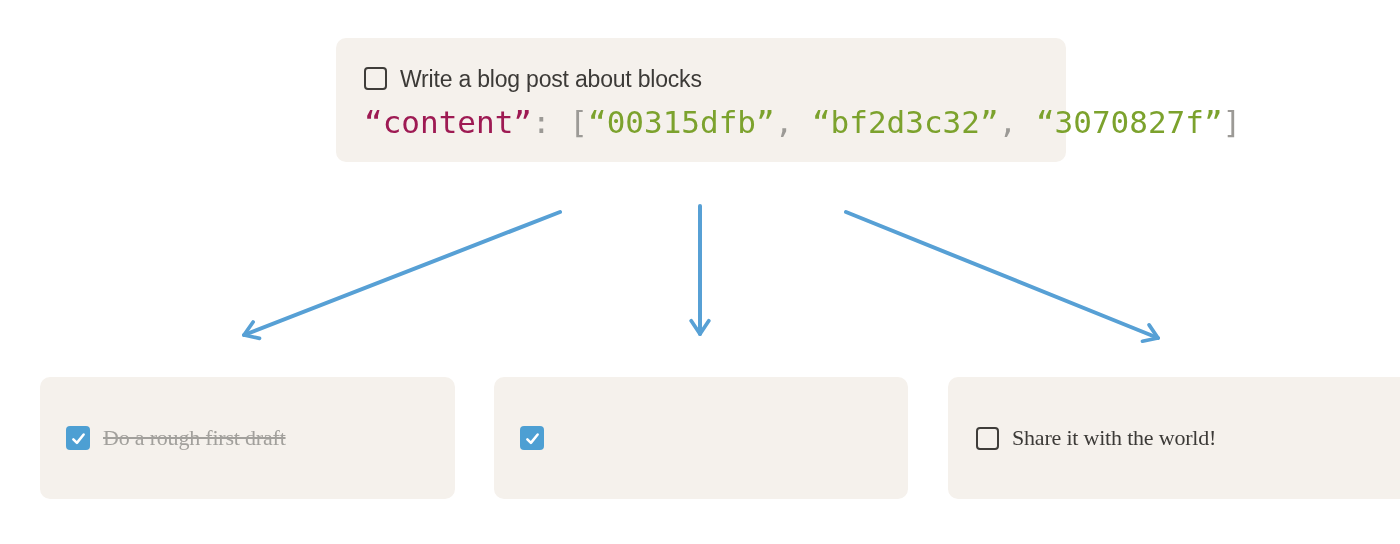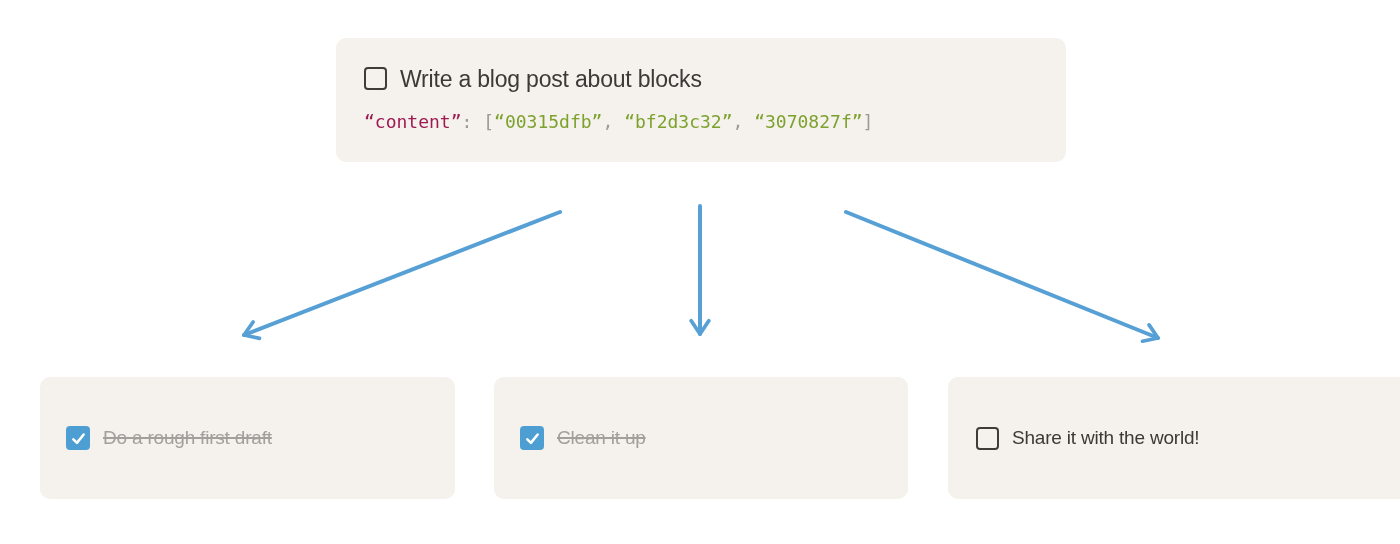--- a/index.html
+++ b/index.html
@@ -45,30 +45,30 @@
   }
   .checkbox .check{display:none;width:19px;height:19px;}
   .checkbox.checked{border:none;background:var(--checkbox-checked);width:24px;height:24px;flex-basis:24px;}
   .checkbox.checked .check{display:block;}
   .check polyline{fill:none;stroke:#ffffff;stroke-width:3.2;stroke-linecap:round;stroke-linejoin:round;}
 
   .task-label{
     font-size:23px;line-height:30px;color:var(--text-dark);
     letter-spacing:-0.2px;white-space:nowrap;
   }
-  .card.child .task-label{font-size:19px;}
+  .card.child .task-label{font-size:22px;font-family:Liberation Serif, serif;}
   .task-row.done .task-label{
     color:var(--text-done);
     text-decoration:line-through;
     text-decoration-thickness:2px;
   }
 
   .code-row{
     font-family:"DejaVu Sans Mono",monospace;
-    font-size:18px;line-height:30px;white-space:nowrap;
+    font-size:31px;line-height:30px;white-space:nowrap;
   }
   .code-key{color:var(--code-key);}
   .code-punct{color:var(--code-punct);}
   .code-str{color:var(--code-string);}
 
   .arrows{position:absolute;left:0;top:0;pointer-events:none;}
   .arrows line{stroke:var(--arrow);stroke-width:4;stroke-linecap:round;}
   .ah{stroke:var(--arrow);stroke-width:1.7;stroke-linecap:round;stroke-linejoin:round;fill:none;}
 </style>
 </head>
@@ -106,21 +106,20 @@
   </div>
 </div>
 
 <div class="card child c1">
   <div class="task-row done">
     <span class="checkbox checked">
       <svg class="check" viewBox="0 0 24 24">
         <polyline points="5.5,13 10,17.5 18.5,7"></polyline>
       </svg>
     </span>
-    <span class="task-label">Clean it up</span>
   </div>
 </div>
 
 <div class="card child c2">
   <div class="task-row">
     <span class="checkbox">
       
     </span>
     <span class="task-label">Share it with the world!</span>
   </div>

